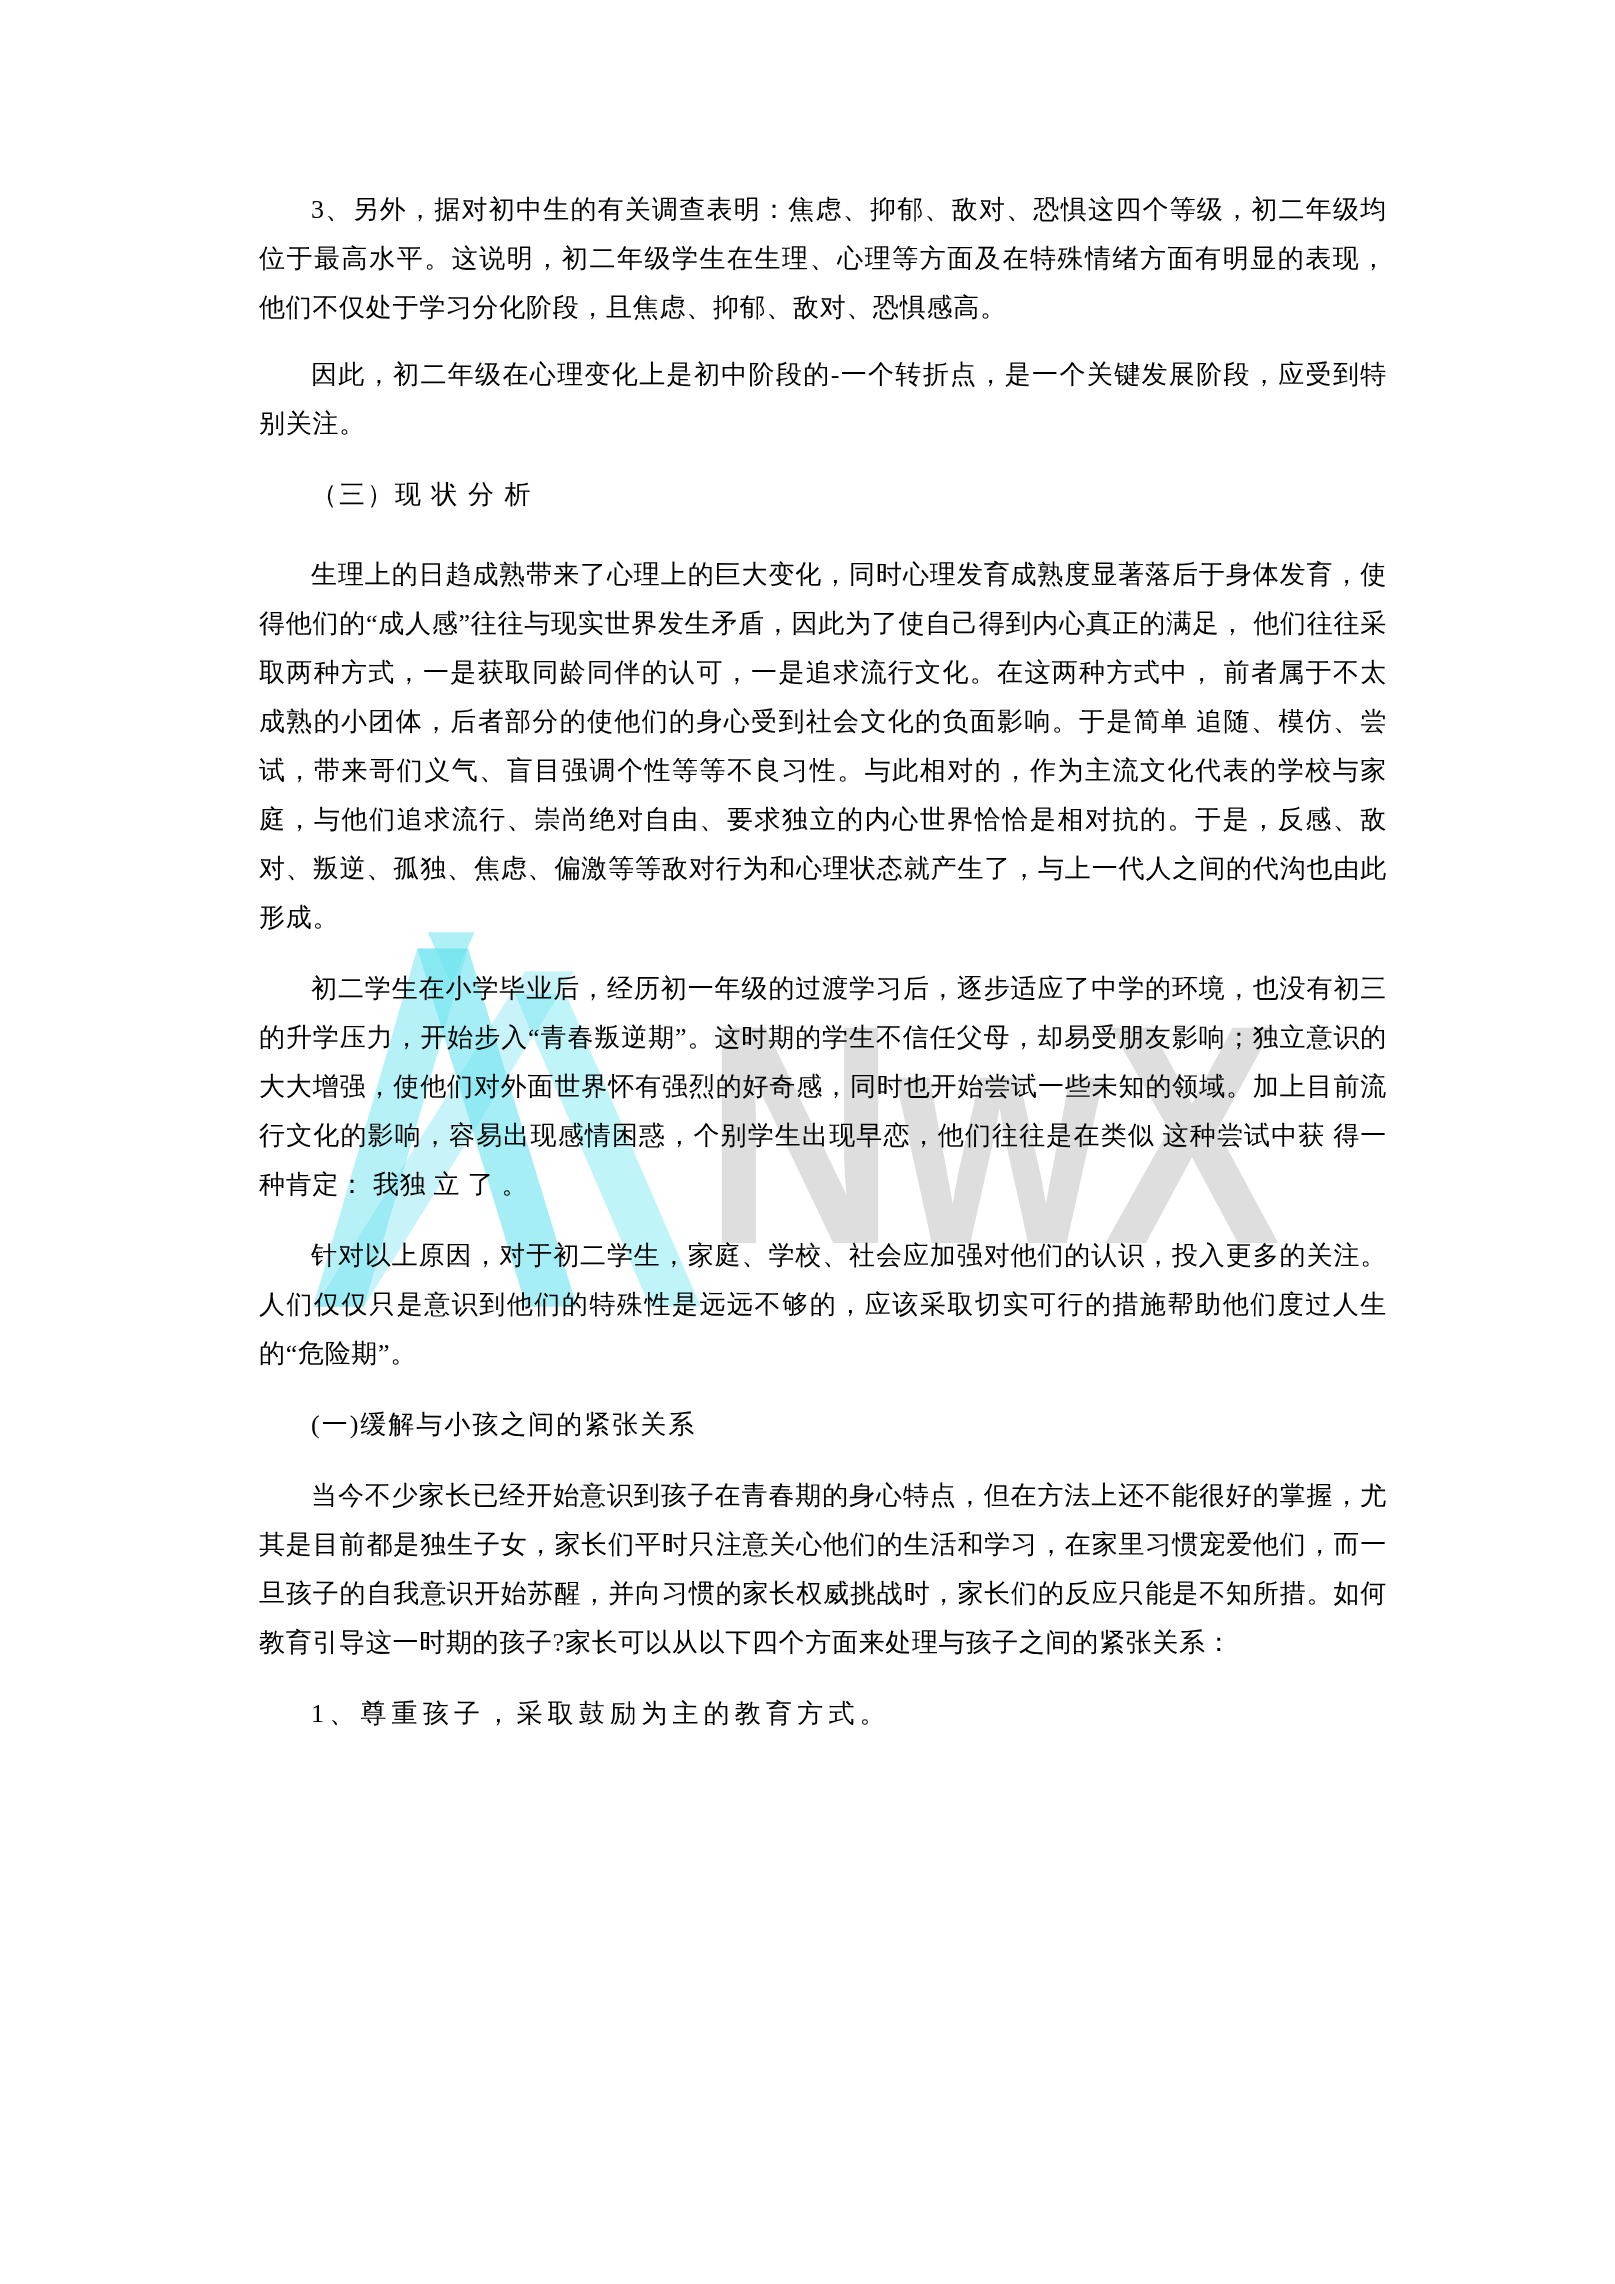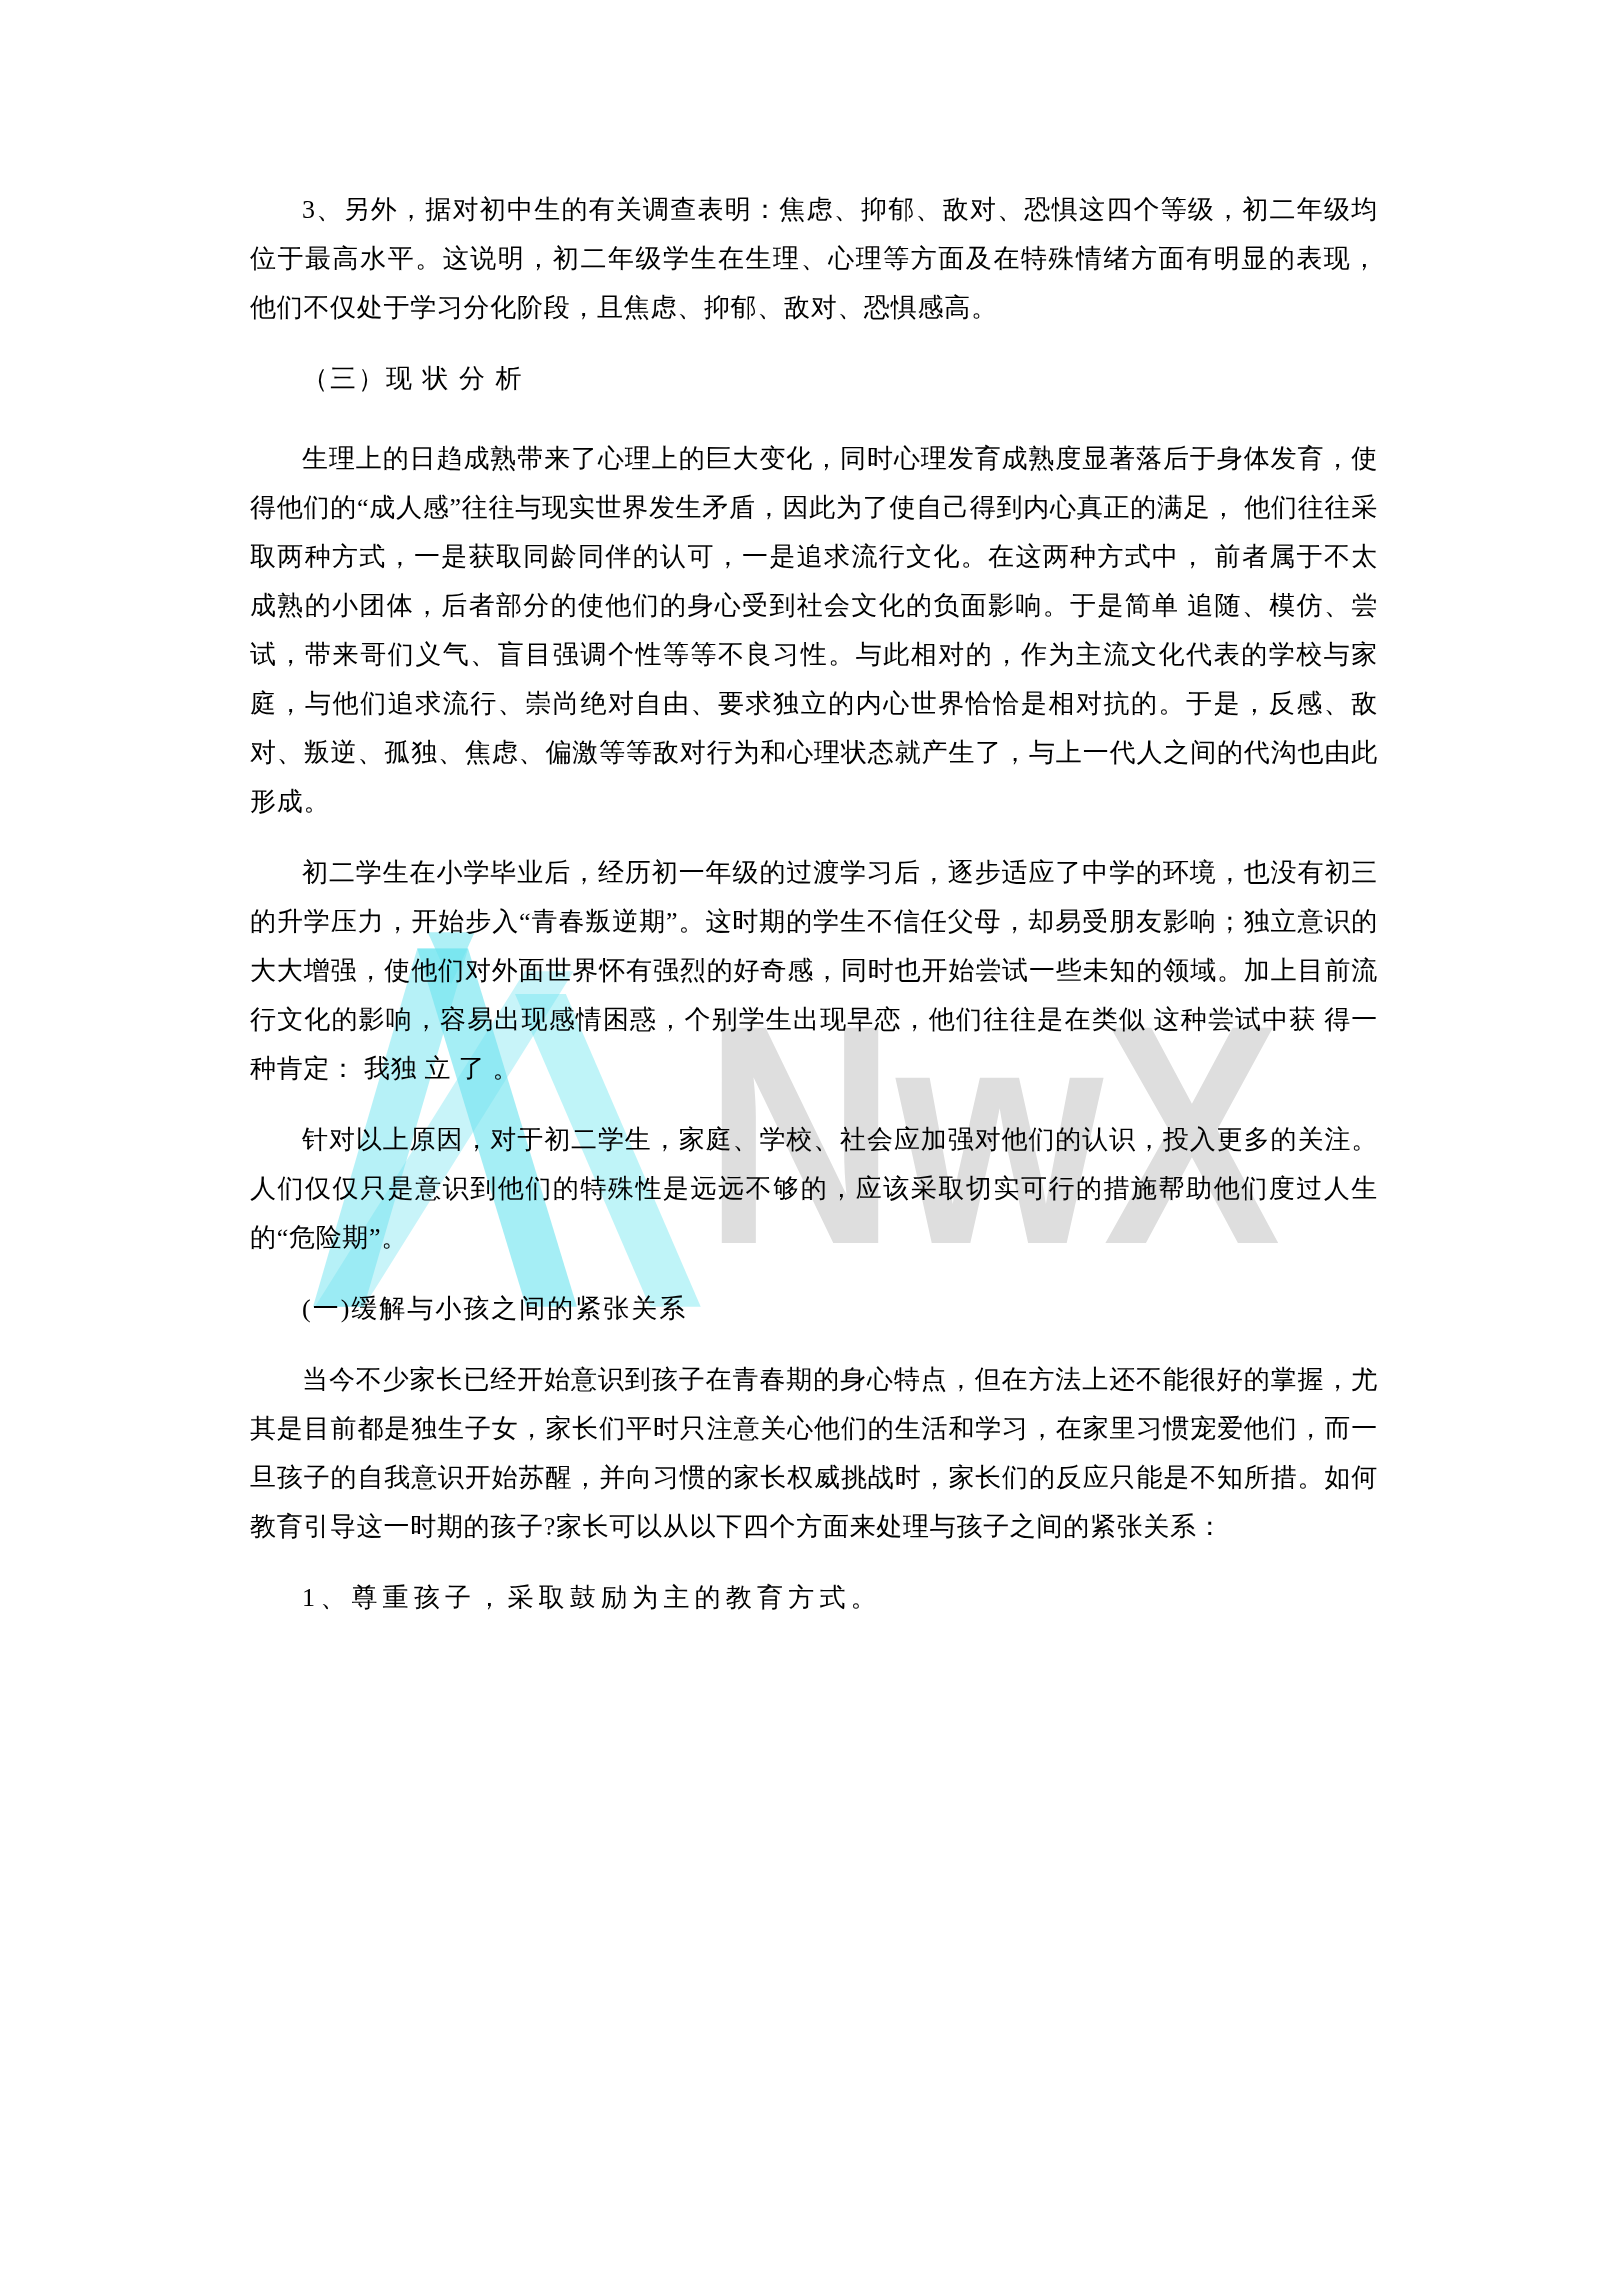--- a/index.html
+++ b/index.html
@@ -16,21 +16,21 @@
   .wm-logo   { position:absolute; left:0; top:0; width:404px; height:375px; }
   .wm-text   {
     position:absolute; left:404px; top:46px;
     font-family:"Liberation Sans","DejaVu Sans",sans-serif;
     font-weight:bold; font-size:313px; line-height:313px;
     color:#dedede; letter-spacing:0;
     transform:scaleX(0.85); transform-origin:0 0;
     white-space:nowrap; user-select:none;
   }
   
-  .content { position:absolute; left:250px; top:185px; width:1128px; z-index:1; }
+  .content { position:absolute; left:259px; top:185px; width:1128px; z-index:1; }
   .block {
     font-size:26px; line-height:49px;
     text-align:justify; text-align-last:left;
     text-indent:2em; letter-spacing:0.7px;
     margin:22px 0 0 0;
   }
   .content .block:first-child { margin-top:0; }
   .heading { font-weight:normal; }
   .ls-3 { letter-spacing:2px; }
   .ls-5 { letter-spacing:3.3px; }
@@ -56,20 +56,21 @@
 
       <polygon points="345,60 420,60 98,575 23,575" fill="#6ee3ef" fill-opacity="0.38"></polygon>
 
       <polygon points="196,0 268,0 232,80" fill="#6ee3ef" fill-opacity="0.55"></polygon>
     </svg>
     <span class="wm-text">NwX</span>
   </div>
 
   <div class="content">
     <p class="block">3、另外，据对初中生的有关调查表明：焦虑、抑郁、敌对、恐惧这四个等级，初二年级均位于最高水平。这说明，初二年级学生在生理、心理等方面及在特殊情绪方面有明显的表现， 他们不仅处于学习分化阶段，且焦虑、抑郁、敌对、恐惧感高。</p>
+    <p class="block mt-28">因此，初二年级在心理变化上是初中阶段的-一个转折点，是一个关键发展阶段，应受到特别关注。</p>
     <h3 class="block heading ls-3">（三）现 状 分 析</h3>
     <p class="block mt-lg">生理上的日趋成熟带来了心理上的巨大变化，同时心理发育成熟度显著落后于身体发育，使得他们的“成人感”往往与现实世界发生矛盾，因此为了使自己得到内心真正的满足， 他们往往采取两种方式，一是获取同龄同伴的认可，一是追求流行文化。在这两种方式中， 前者属于不太成熟的小团体，后者部分的使他们的身心受到社会文化的负面影响。于是简单 追随、模仿、尝试，带来哥们义气、盲目强调个性等等不良习性。与此相对的，作为主流文化代表的学校与家庭，与他们追求流行、崇尚绝对自由、要求独立的内心世界恰恰是相对抗的。于是，反感、敌对、叛逆、孤独、焦虑、偏激等等敌对行为和心理状态就产生了，与上一代人之间的代沟也由此形成。</p>
     <p class="block">初二学生在小学毕业后，经历初一年级的过渡学习后，逐步适应了中学的环境，也没有初三的升学压力，开始步入“青春叛逆期”。这时期的学生不信任父母，却易受朋友影响；独立意识的大大增强，使他们对外面世界怀有强烈的好奇感，同时也开始尝试一些未知的领域。加上目前流行文化的影响，容易出现感情困惑，个别学生出现早恋，他们往往是在类似 这种尝试中获 得一种肯定： 我独 立 了 。</p>
     <p class="block">针对以上原因，对于初二学生，家庭、学校、社会应加强对他们的认识，投入更多的关注。人们仅仅只是意识到他们的特殊性是远远不够的，应该采取切实可行的措施帮助他们度过人生的“危险期”。</p>
     <h3 class="block heading ls-3">(一)缓解与小孩之间的紧张关系</h3>
     <p class="block">当今不少家长已经开始意识到孩子在青春期的身心特点，但在方法上还不能很好的掌握，尤其是目前都是独生子女，家长们平时只注意关心他们的生活和学习，在家里习惯宠爱他们，而一旦孩子的自我意识开始苏醒，并向习惯的家长权威挑战时，家长们的反应只能是不知所措。如何教育引导这一时期的孩子?家长可以从以下四个方面来处理与孩子之间的紧张关系：</p>
     <h3 class="block heading ls-8">1、尊重孩子，采取鼓励为主的教育方式。</h3>
   </div>
 
 </div>

